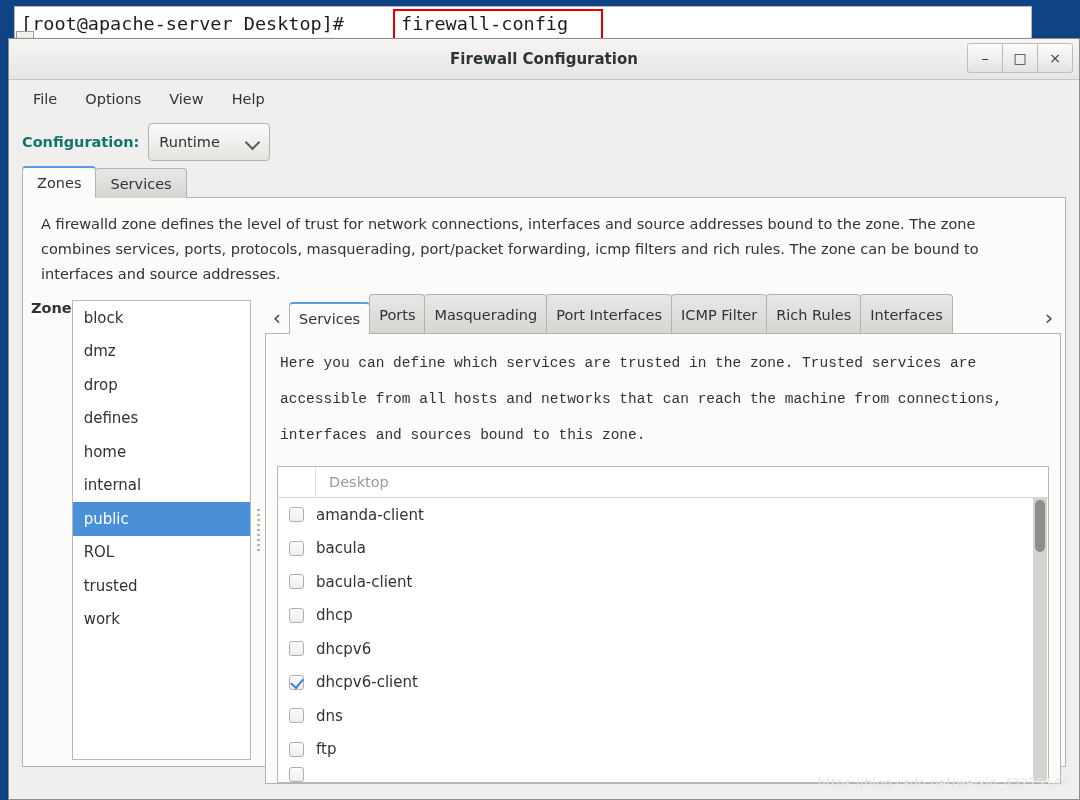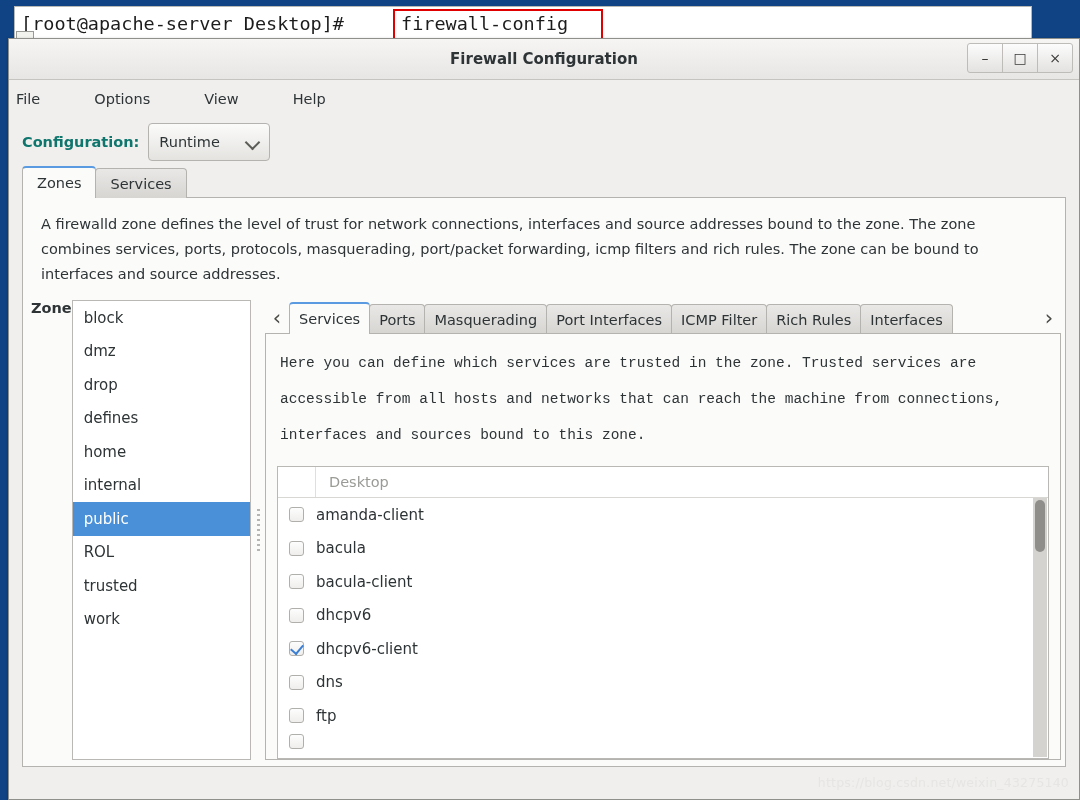--- a/index.html
+++ b/index.html
@@ -95,23 +95,22 @@
     box-sizing: border-box;
   }
   .win-btn:first-child { border-radius: 3px 0 0 3px; }
   .win-btn:last-child { border-radius: 0 3px 3px 0; }
 
   
   .menubar {
     height: 38px;
     display: flex;
     align-items: center;
-    padding-left: 5px;
+    padding-left: 22px;
     background: #f0efee;
-    gap: 26px;
   }
   .menu-item {
     font-size: 14.5px;
     color: #2e3436;
     margin-right: 24px;
     padding: 2px 2px;
   }
 
   
   .config-row {
@@ -258,21 +257,21 @@
     color: #4a4a46;
     font-size: 21px;
     font-family: "DejaVu Sans", sans-serif;
   }
   .inner-tabs {
     display: flex; align-items: flex-end;
     overflow: hidden;
     flex: 1;
   }
   .itab {
-    height: 30px;
+    height: 40px;
     padding: 0 9px;
     display: flex; align-items: center;
     font-size: 14.5px;
     color: #2e3436;
     white-space: nowrap;
     background: linear-gradient(to bottom, #e9e8e6 0%, #d6d5d2 100%);
     border: 1px solid #b4b3af;
     border-bottom: none;
     border-radius: 4px 4px 0 0;
     margin-right: -1px;
@@ -501,20 +500,24 @@
                   <div class="svc-row">
                     <div class="cb"></div>
                     <span class="svc-name">bacula</span>
                   </div>
                   <div class="svc-row">
                     <div class="cb"></div>
                     <span class="svc-name">bacula-client</span>
                   </div>
                   <div class="svc-row">
                     <div class="cb"></div>
+                    <span class="svc-name">dhcp</span>
+                  </div>
+                  <div class="svc-row">
+                    <div class="cb"></div>
                     <span class="svc-name">dhcpv6</span>
                   </div>
                   <div class="svc-row">
                     <div class="cb checked"></div>
                     <span class="svc-name">dhcpv6-client</span>
                   </div>
                   <div class="svc-row">
                     <div class="cb"></div>
                     <span class="svc-name">dns</span>
                   </div>

